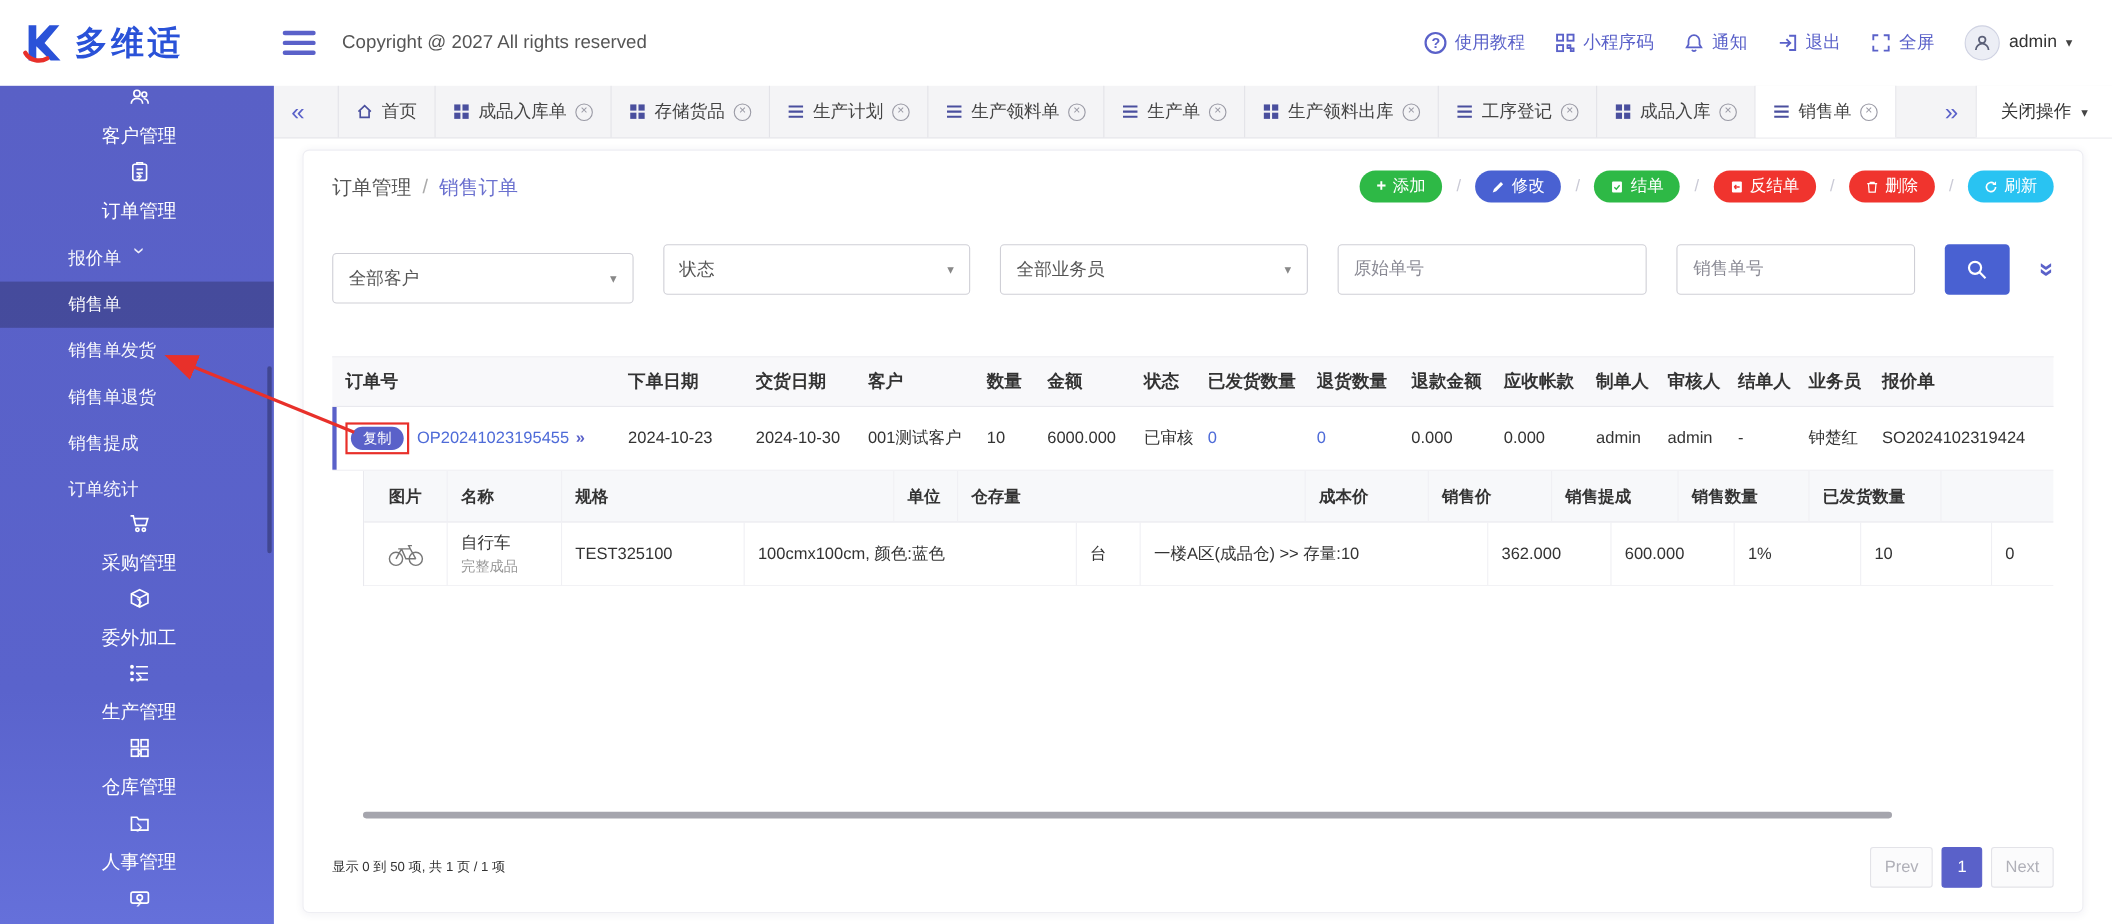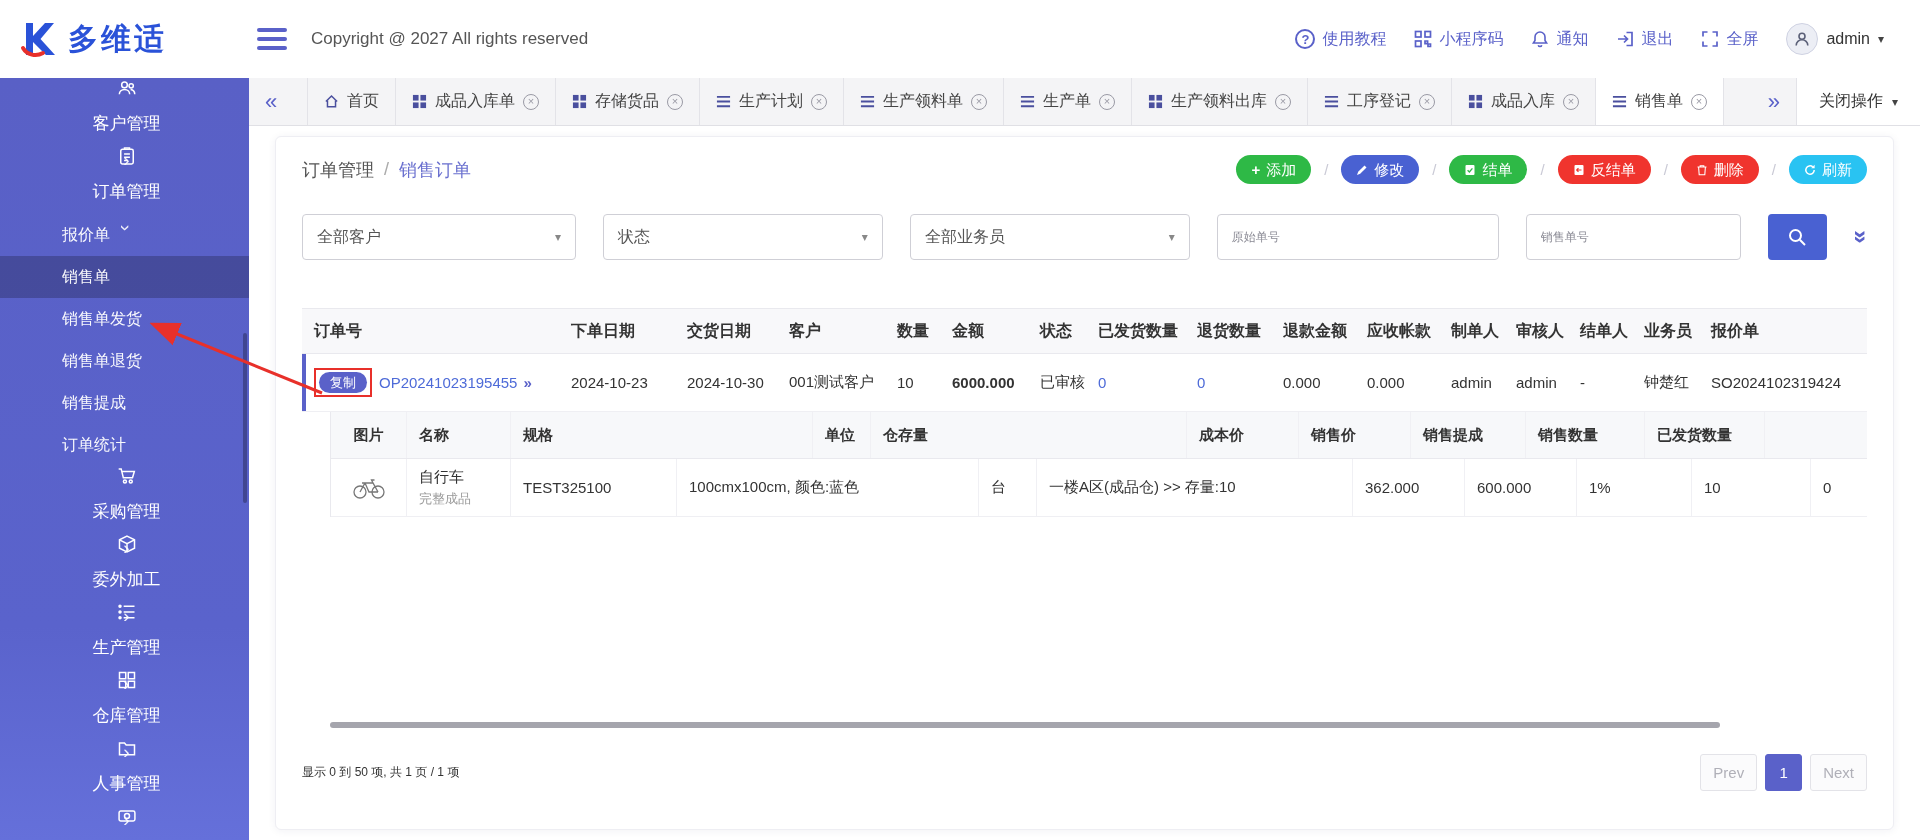--- a/index.html
+++ b/index.html
@@ -59,37 +59,37 @@
 .btn .plus{font-size:15px;font-weight:bold;line-height:12px;}
 .btn.green{background:#2eb946;}
 .btn.indigo{background:#4961d2;}
 .btn.red{background:#f0342e;}
 .btn.cyan{background:#29c3f2;}
 
 
 .filters{margin-top:30px;display:flex;align-items:center;gap:27px;}
 .select{height:46px;border:1px solid #cfcfd6;border-radius:4px;display:flex;align-items:center;padding:0 14px;color:#555;font-size:16px;background:#fff;cursor:pointer;}
 .sel-caret{margin-left:auto;color:#888;font-size:12px;padding-left:10px;}
-.w1{width:276px;}.w2{width:282px;}
-.finput{height:46px;border:1px solid #cfcfd6;border-radius:4px;padding:0 14px;font-size:12px;color:#0f766e;outline:none;}
+.w1{width:276px;margin-top:16px;}.w2{width:282px;}
+.finput{height:46px;border:1px solid #cfcfd6;border-radius:4px;padding:0 14px;font-size:16px;color:#0f766e;outline:none;}
 .finput::placeholder{color:#8a8a94;}
 .w4{width:284px;}.w5{width:217px;}
 .search-btn{width:59px;height:46px;background:#4961d2;border-radius:4px;display:flex;align-items:center;justify-content:center;}
 .expand-ico{color:#5a61c9;font-size:24px;font-weight:bold;transform:rotate(90deg);cursor:pointer;user-select:none;}
 
 
 .tbl{margin-top:48px;border-top:1px solid #e9e9ee;overflow:hidden;}
 .trow{display:flex;min-width:0;}
 .cell{flex:0 0 auto;padding:0 12px;display:flex;align-items:center;font-size:15px;color:#333;height:57px;white-space:nowrap;overflow:hidden;}
 .thead{background:#f8f8fa;border-bottom:1px solid #e9e9ee;}
 .thead .cell{height:44px;font-size:16px;font-weight:bold;}
 .data-row{border-bottom:1px solid #efeff3;position:relative;}
 .data-row::before{content:"";position:absolute;left:0;top:0;bottom:0;width:4px;background:#5a61c9;}
 .c0{width:257px;}.c1{width:116px;}.c2{width:102px;}.c3{width:108px;}.c4{width:55px;}
-.c5{width:88px;font-weight:bold;}.c6{width:58px;}.c7{width:99px;}.c8{width:86px;}.c9{width:84px;}
+.c5{width:88px;}.c6{width:58px;}.c7{width:99px;}.c8{width:86px;}.c9{width:84px;}
 .c10{width:84px;}.c11{width:65px;}.c12{width:64px;}.c13{width:64px;}.c14{width:67px;}.c15{width:230px;}
 .link{color:#4e6bd8;text-decoration:none;cursor:pointer;}
 .anno-box{border:2px solid #e8302a;padding:2px 3px;display:inline-flex;margin-right:7px;}
 .copy-btn{background:#5a61c9;color:#fff;font-size:13px;padding:4px 11px;border-radius:12px;line-height:1;}
 .row-expander{color:#5a61c9;font-weight:bold;margin-left:6px;font-size:15px;}
 
 
 .subtbl{margin-left:28px;border-left:1px solid #e9e9ee;overflow:hidden;}
 .sub-head{background:#f7f8fa;border-bottom:1px solid #e9e9ee;}
 .sub-head .cell{height:46px;font-weight:bold;font-size:15px;}

